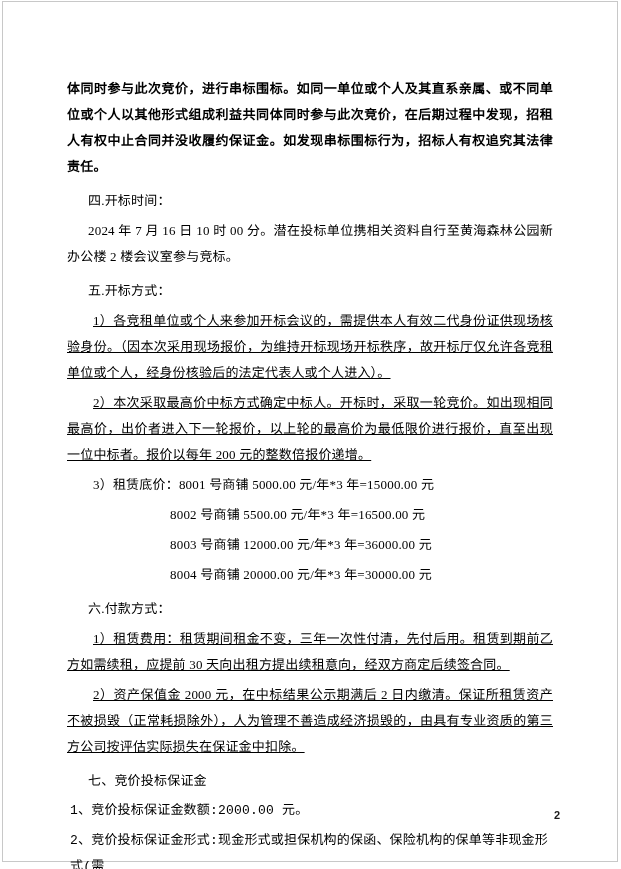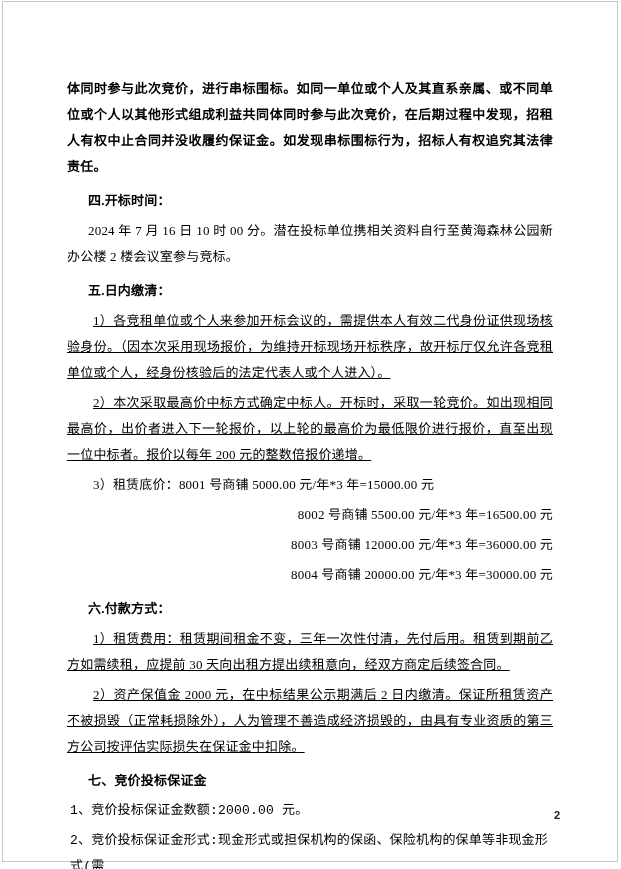--- a/index.html
+++ b/index.html
@@ -43,35 +43,35 @@
     font-weight: bold;
   }
   .indent {
     text-indent: 26px;
     text-decoration: underline;
   }
   .indent-sm {
     text-indent: 21px;
   }
   .heading {
-    font-weight: bold;
+    font-weight: normal;
     font-size: 13px;
     line-height: 26px;
     margin: 8px 0 2px 25px;
     text-align: left;
   }
   .heading.h7 {
   }
   .price-first {
     text-indent: 26px;
     text-align: left;
   }
   .price-cont {
     padding-left: 103px;
-    text-align: right;
+    text-align: left;
   }
   .item7 {
     margin-left: 7px;
     text-align: left;
     font-family: Liberation Mono, monospace;
   }
   .page-number {
     position: absolute;
     left: 554px;
     top: 809px;
@@ -87,21 +87,21 @@
 <div class="page">
   <div class="page-border"></div>
 
   <div class="content">
 
     <p class="para bold">体同时参与此次竞价，进行串标围标。如同一单位或个人及其直系亲属、或不同单位或个人以其他形式组成利益共同体同时参与此次竞价，在后期过程中发现，招租人有权中止合同并没收履约保证金。如发现串标围标行为，招标人有权追究其法律责任。</p>
 
     <h3 class="heading">四.开标时间：</h3>
     <p class="para indent-sm">2024 年 7 月 16 日 10 时 00 分。潜在投标单位携相关资料自行至黄海森林公园新办公楼 2 楼会议室参与竞标。</p>
 
-    <h3 class="heading">五.日内缴清：</h3>
+    <h3 class="heading">五.开标方式：</h3>
     <p class="para indent">1）各竞租单位或个人来参加开标会议的，需提供本人有效二代身份证供现场核验身份。（因本次采用现场报价，为维持开标现场开标秩序，故开标厅仅允许各竞租单位或个人，经身份核验后的法定代表人或个人进入）。</p>
     <p class="para indent">2）本次采取最高价中标方式确定中标人。开标时，采取一轮竞价。如出现相同最高价，出价者进入下一轮报价，以上轮的最高价为最低限价进行报价，直至出现一位中标者。报价以每年 200 元的整数倍报价递增。</p>
 
     <div class="para price-first"><span>3）租赁底价：</span><span>8001 号商铺 5000.00 元/年*3 年=15000.00 元</span></div>
     <div class="para price-cont">8002 号商铺 5500.00 元/年*3 年=16500.00 元</div>
     <div class="para price-cont">8003 号商铺 12000.00 元/年*3 年=36000.00 元</div>
     <div class="para price-cont">8004 号商铺 20000.00 元/年*3 年=30000.00 元</div>
 
     <h3 class="heading">六.付款方式：</h3>
     <p class="para indent">1）租赁费用：租赁期间租金不变，三年一次性付清，先付后用。租赁到期前乙方如需续租，应提前 30 天向出租方提出续租意向，经双方商定后续签合同。</p>

